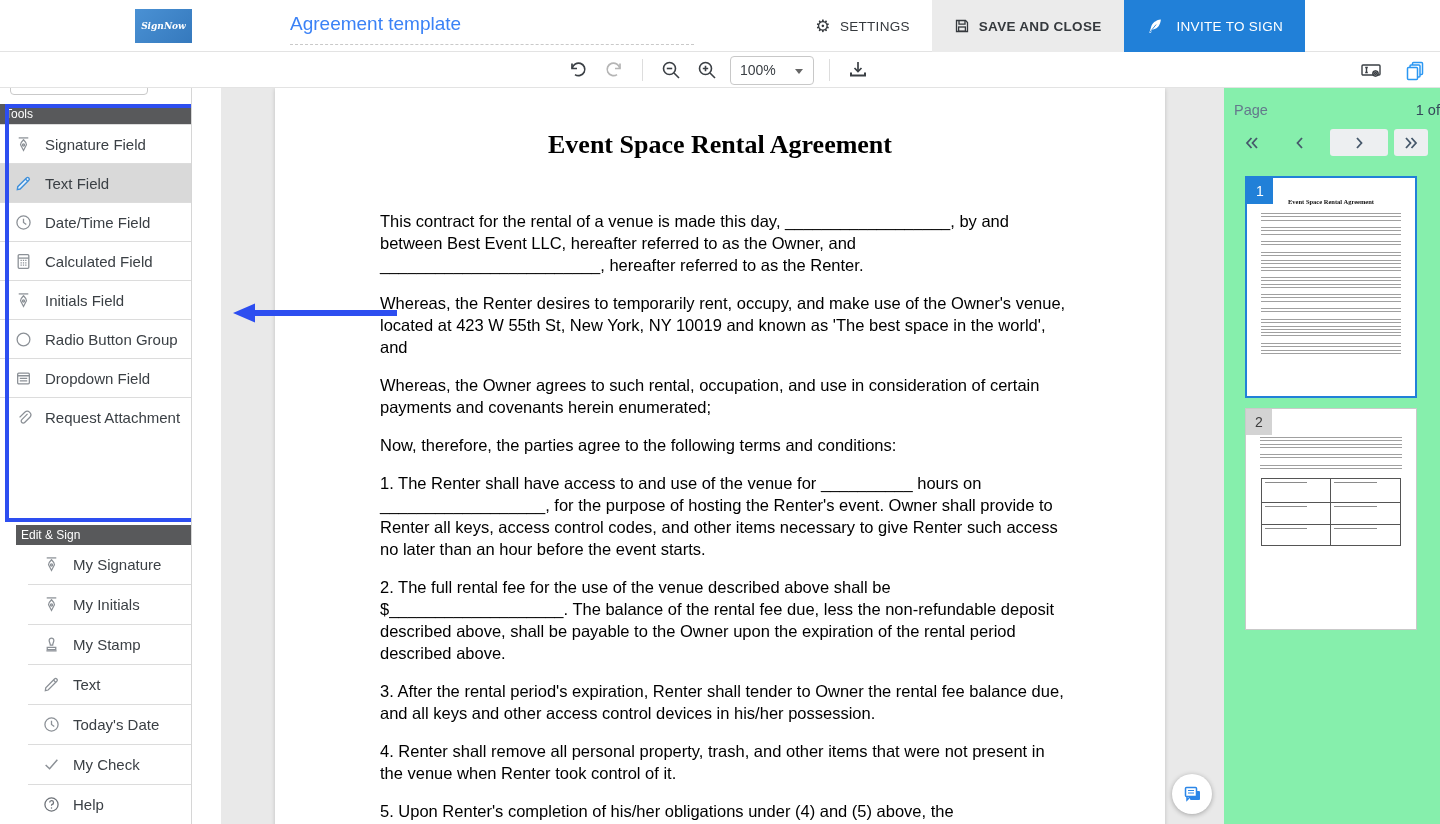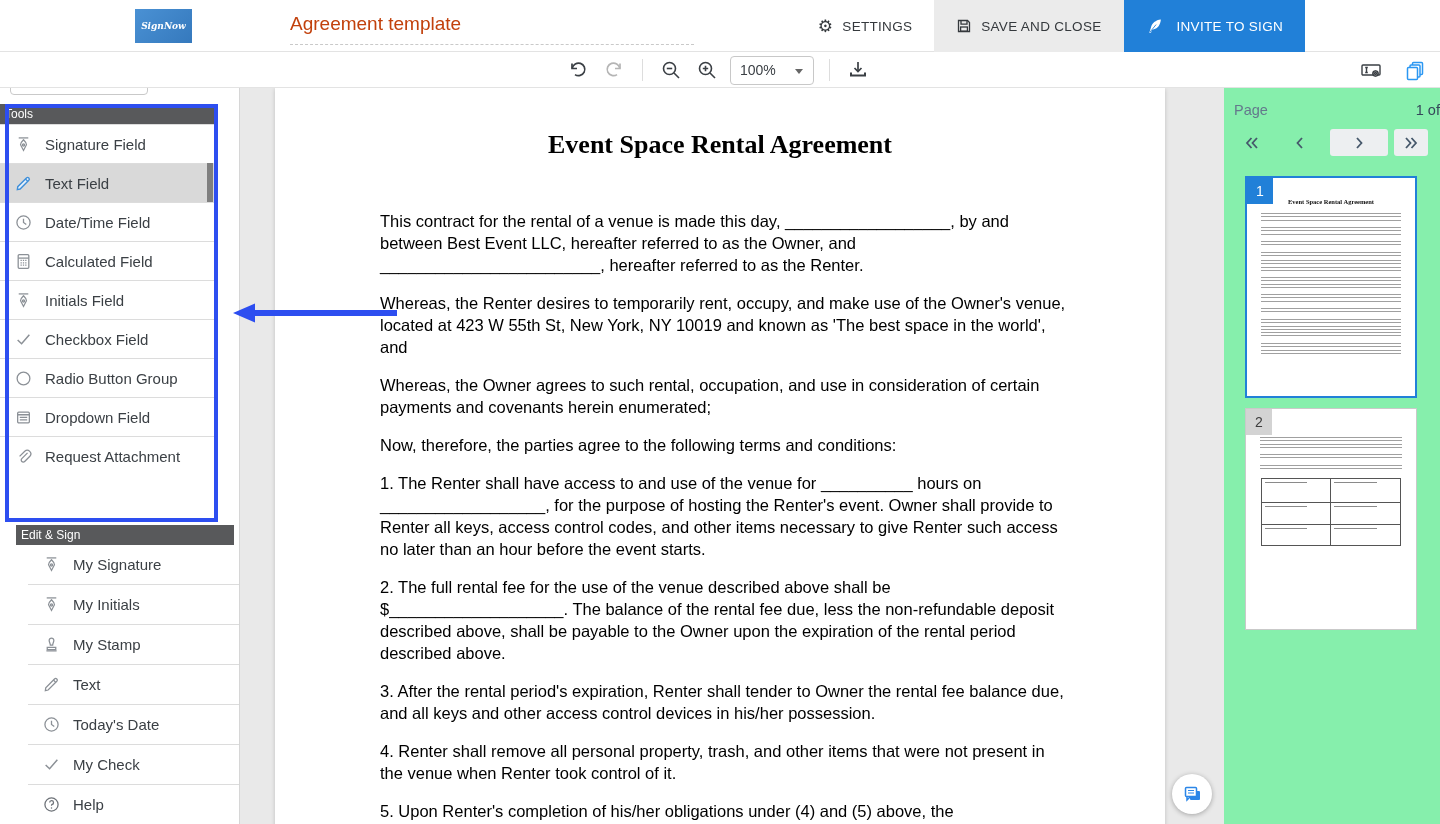--- a/index.html
+++ b/index.html
@@ -6,37 +6,37 @@
   body { margin: 0; background: #fff; }
   .app {
     position: relative; width: 1440px; height: 824px; overflow: hidden;
     background: #fff; font-family: "Liberation Sans", sans-serif; color: #35393d;
   }
   
   .header { position: absolute; top:0; left:0; width:100%; height:52px; background:#fff; border-bottom:1px solid #e3e3e3; z-index:40; }
   .logo { position:absolute; left:135px; top:9px; width:57px; height:34px; background:linear-gradient(135deg,#4a91d4,#3579bd); display:flex; align-items:center; justify-content:center; }
   .logo span { color:#fff; font-family:"DejaVu Serif", serif; font-style:italic; font-size:9px; font-weight:bold; }
   .doc-title-wrap { position:absolute; left:290px; top:13px; width:404px; }
-  .doc-title-input { font-size:19px; color:#c2410c; height:26px; }
+  .doc-title-input { font-size:19px; color:#3b82f6; height:26px; }
   .doc-title-underline { border-bottom:1px dashed #c9c9c9; width:404px; margin-top:5px; }
   .header-actions { position:absolute; right:135px; top:0; height:52px; display:flex; }
   .hbtn { display:flex; align-items:center; gap:9px; height:52px; padding:0 22px; font-size:13.5px; letter-spacing:.3px; color:#35393d; cursor:pointer; white-space:nowrap; }
-  .hbtn.save { background:#ebebeb; }
+  .hbtn.save { background:#ebebeb;font-weight:bold; }
   .hbtn.invite { background:#2180d8; color:#fff;gap:14px; }
   .gear-glyph { font-family:"DejaVu Sans", sans-serif; font-size:17px; line-height:1; }
   
   .toolbar { position:absolute; top:52px; left:0; width:100%; height:36px; background:#fff; border-bottom:1px solid #e3e3e3; z-index:39; }
   .toolbar-center { position:absolute; left:565px; top:0; height:36px; display:flex; align-items:center; gap:10px; }
   .tbtn { width:26px; height:26px; display:flex; align-items:center; justify-content:center; cursor:pointer; }
   .tdivider { width:1px; height:22px; background:#ddd; margin:0 5px; }
   .zoom-select { width:84px; height:29px; border:1px solid #c8c8c8; border-radius:4px; display:flex; align-items:center; padding-left:9px; position:relative; font-size:14px; color:#3a3f44; cursor:pointer; }
   .zoom-caret { position:absolute; right:10px; top:12px; width:0; height:0; border-left:4px solid transparent; border-right:4px solid transparent; border-top:5px solid #666; }
   .toolbar-right { position:absolute; right:12px; top:0; height:36px; display:flex; align-items:center; gap:18px; }
   
-  .sidebar { position:absolute; left:0; top:88px; width:240px; height:736px; background:#fff; border-right:1px solid #d6d6d6; overflow:hidden; z-index:20; }
+  .sidebar { position:absolute; left:0; top:88px; width:192px; height:736px; background:#fff; border-right:1px solid #d6d6d6; overflow:hidden; z-index:20; }
   .search-remnant { position:absolute; left:10px; top:-15px; width:138px; height:22px; border:1px solid #c9c9c9; border-radius:4px; background:#fff; }
   .side-section-header { width:218px; height:20px; background:#58595b; color:#fff; font-size:12px; line-height:20px; padding-left:5px; }
   .tools-list { position:absolute; left:0; top:16px; width:218px; }
   .edit-header { position:absolute; left:16px; top:437px; }
   .edit-list { position:absolute; left:8px; top:457px; width:218px;margin-left:20px; }
   .side-item { height:39px; display:flex; align-items:center; gap:13px; padding-left:14px; font-size:15px; color:#3b4045; border-top:1px solid #dcdcdc; cursor:pointer; background:#fff; }
   .tools-list .side-item:first-of-type { border-top:none; }
   .edit-list .side-item { height:40px; border-top:none; border-bottom:1px solid #dcdcdc; }
   .side-item.selected { background:#d9d9d9; }
   .side-icon { width:18px; height:18px; display:flex; align-items:center; justify-content:center; flex:0 0 18px; }
@@ -231,28 +231,20 @@
         <span class="side-icon">
           <svg width="17" height="17" viewBox="0 0 16 16" fill="none" stroke="#8b9096" stroke-width="1.2">
             <path d="M3.5 1.8 H12.5"></path>
               <path d="M8 3.6 C9.8 5.4 10.8 6.6 10.8 8.2 L8 13.6 L5.2 8.2 C5.2 6.6 6.2 5.4 8 3.6 Z"></path>
               <circle cx="8" cy="8.4" r="1"></circle>
           </svg>
         </span>
         <span>Initials Field</span>
       </div>
 
-      <div class="side-item">
-        <span class="side-icon">
-          <svg width="17" height="17" viewBox="0 0 16 16" fill="none" stroke="#8b9096" stroke-width="1.4">
-            <path d="M2.5 8.5 L6.2 12 L13.5 3.5"></path>
-          </svg>
-        </span>
-        <span>Checkbox Field</span>
-      </div>
 
       <div class="side-item">
         <span class="side-icon">
           <svg width="17" height="17" viewBox="0 0 16 16" fill="none" stroke="#8b9096" stroke-width="1.2">
             <circle cx="8" cy="8" r="6"></circle>
           </svg>
         </span>
         <span>Radio Button Group</span>
       </div>
 

